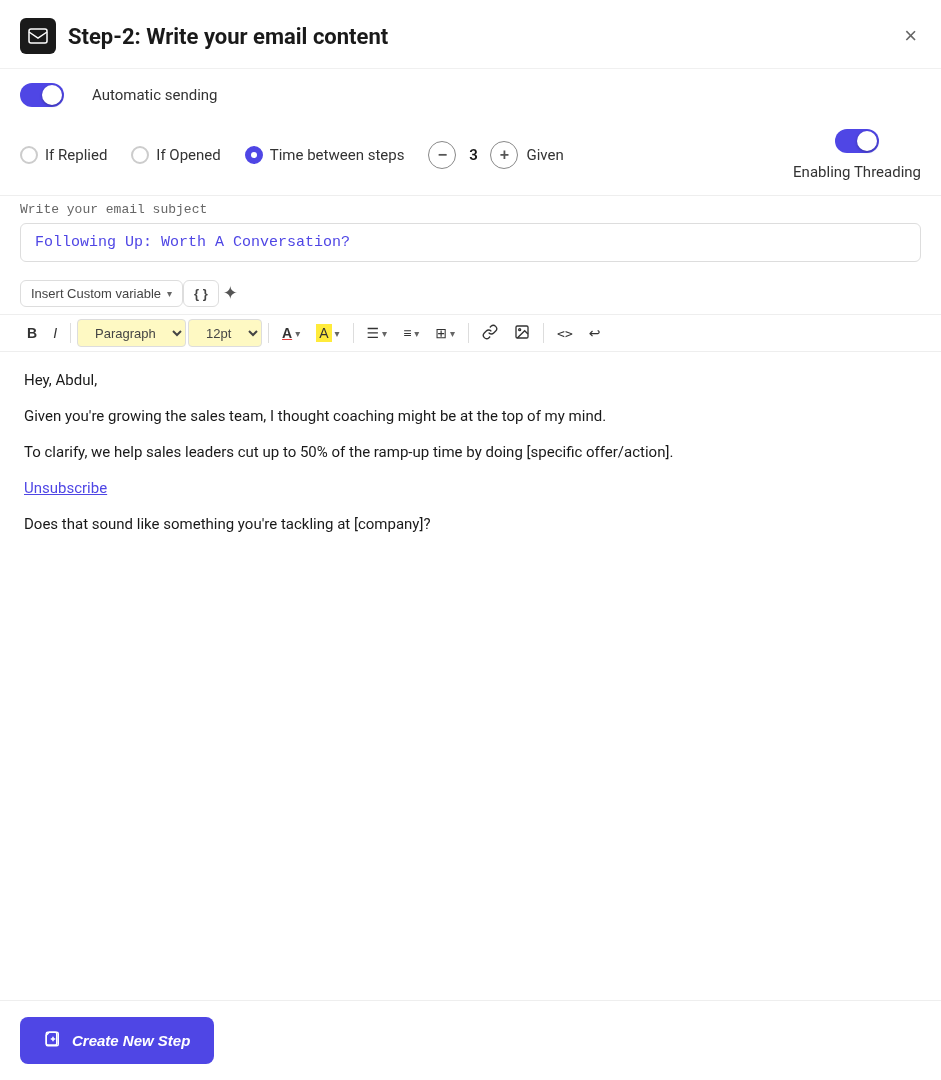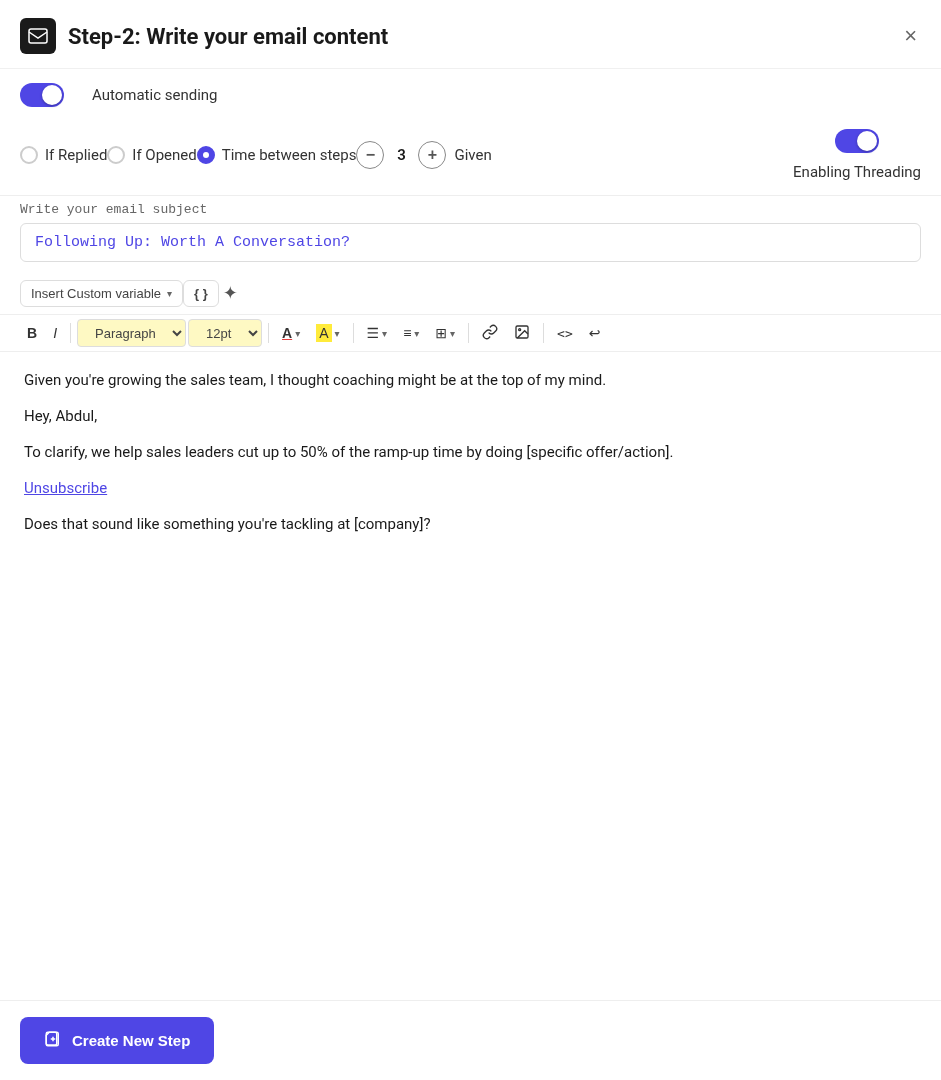--- a/index.html
+++ b/index.html
@@ -84,20 +84,21 @@
     .toggle-label {
       font-size: 15px;
       color: #333;
     }
 
     
     .options-row {
       display: flex;
       align-items: center;
       padding: 8px 20px 14px 20px;
+      gap: 24px;
       flex-wrap: wrap;
     }
     .radio-option {
       display: flex;
       align-items: center;
       gap: 7px;
       cursor: pointer;
     }
     .radio-circle {
       width: 18px;
@@ -330,20 +331,21 @@
       align-items: center;
       gap: 10px;
       background: #4f46e5;
       color: #fff;
       border: none;
       border-radius: 8px;
       padding: 13px 24px;
       font-size: 15px;
       font-weight: 600;
       cursor: pointer;
+      font-style: italic;
     }
 
     .divider {
       border: none;
       border-top: 1px solid #eee;
       margin: 0;
     }
   </style>
 </head>
 <body>
@@ -487,22 +489,22 @@
   <button class="tb-btn">
     <span style="font-family:monospace; font-size:13px;">&lt;&gt;</span>
   </button>
 
   <button class="tb-btn">
     <span>↩</span>
   </button>
 </div>
 
 <div class="editor-area">
+  <p>Hey, Abdul,</p>
   <p>Given you're growing the sales team, I thought coaching might be at the top of my mind.</p>
-  <p>Hey, Abdul,</p>
   <p>To clarify, we help sales leaders cut up to 50% of the ramp-up time by doing [specific offer/action].</p>
   <p><a class="unsubscribe-link" href="#">Unsubscribe</a></p>
   <p>Does that sound like something you're tackling at [company]?</p>
 </div>
 
 <div class="footer">
   <button class="create-step-btn">
     <span>
       <svg width="18" height="18" viewBox="0 0 24 24" fill="none" stroke="white" stroke-width="2">
         <rect x="3" y="3" width="14" height="17" rx="2"></rect>

